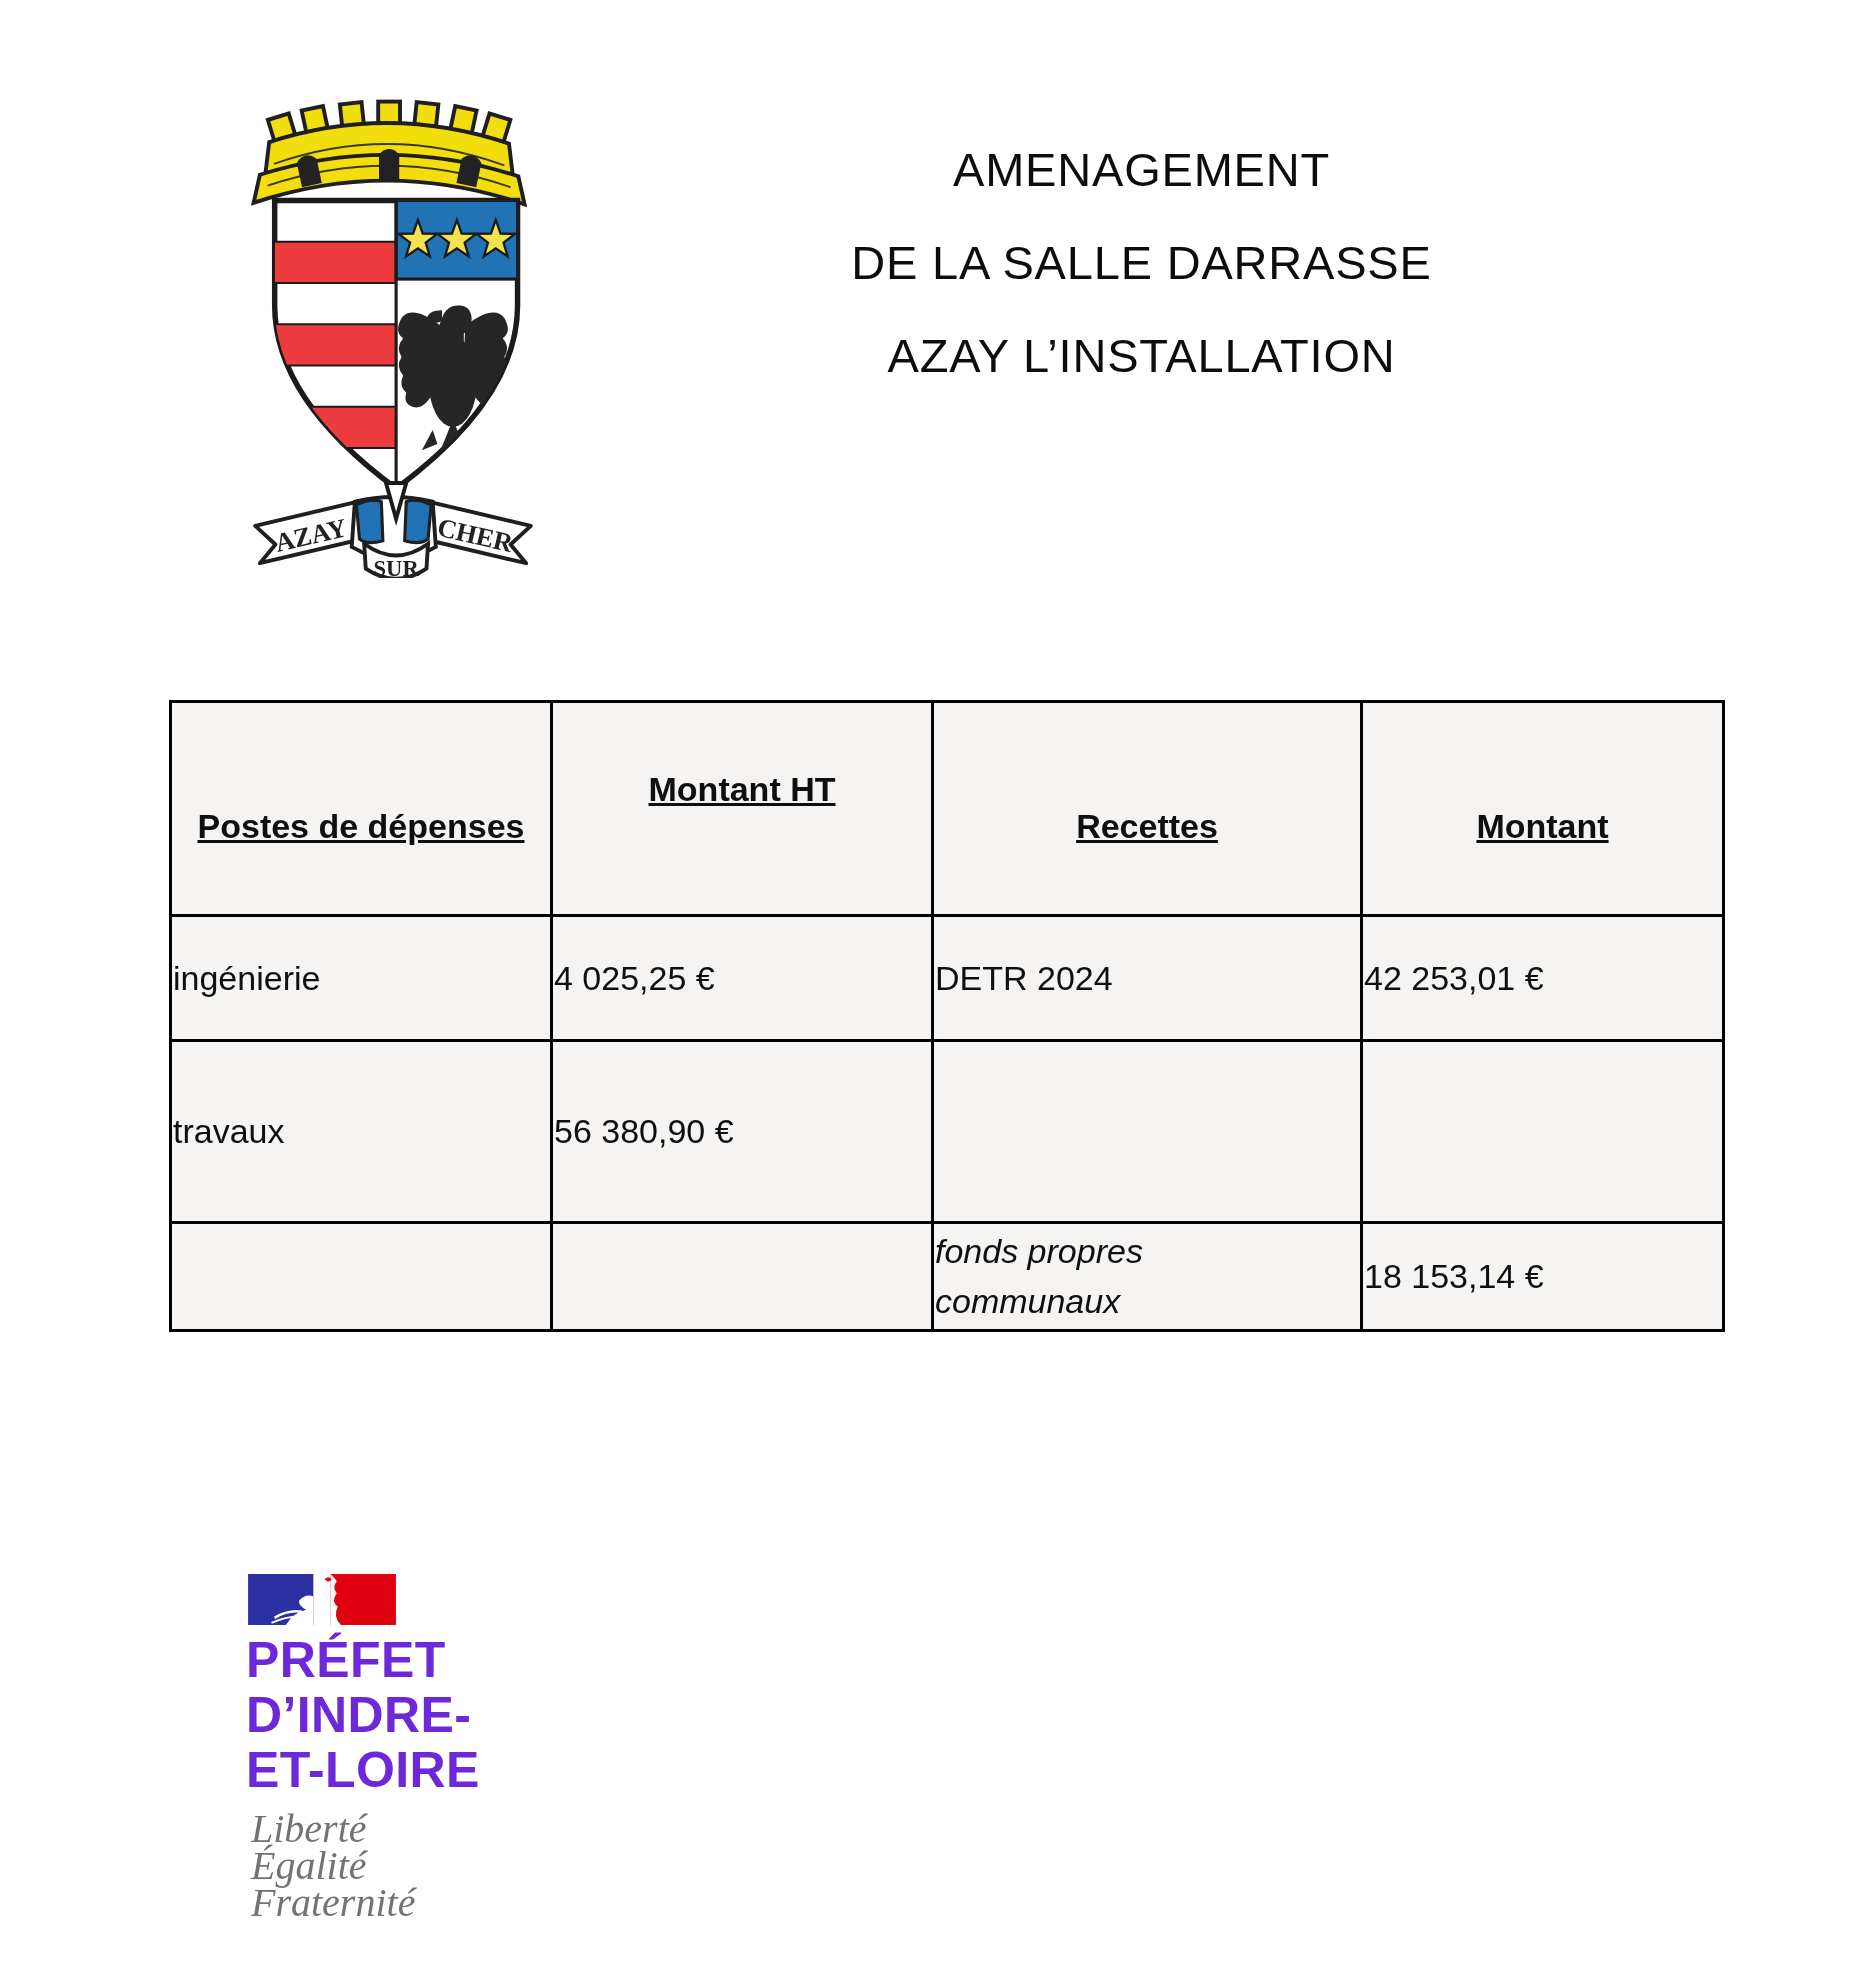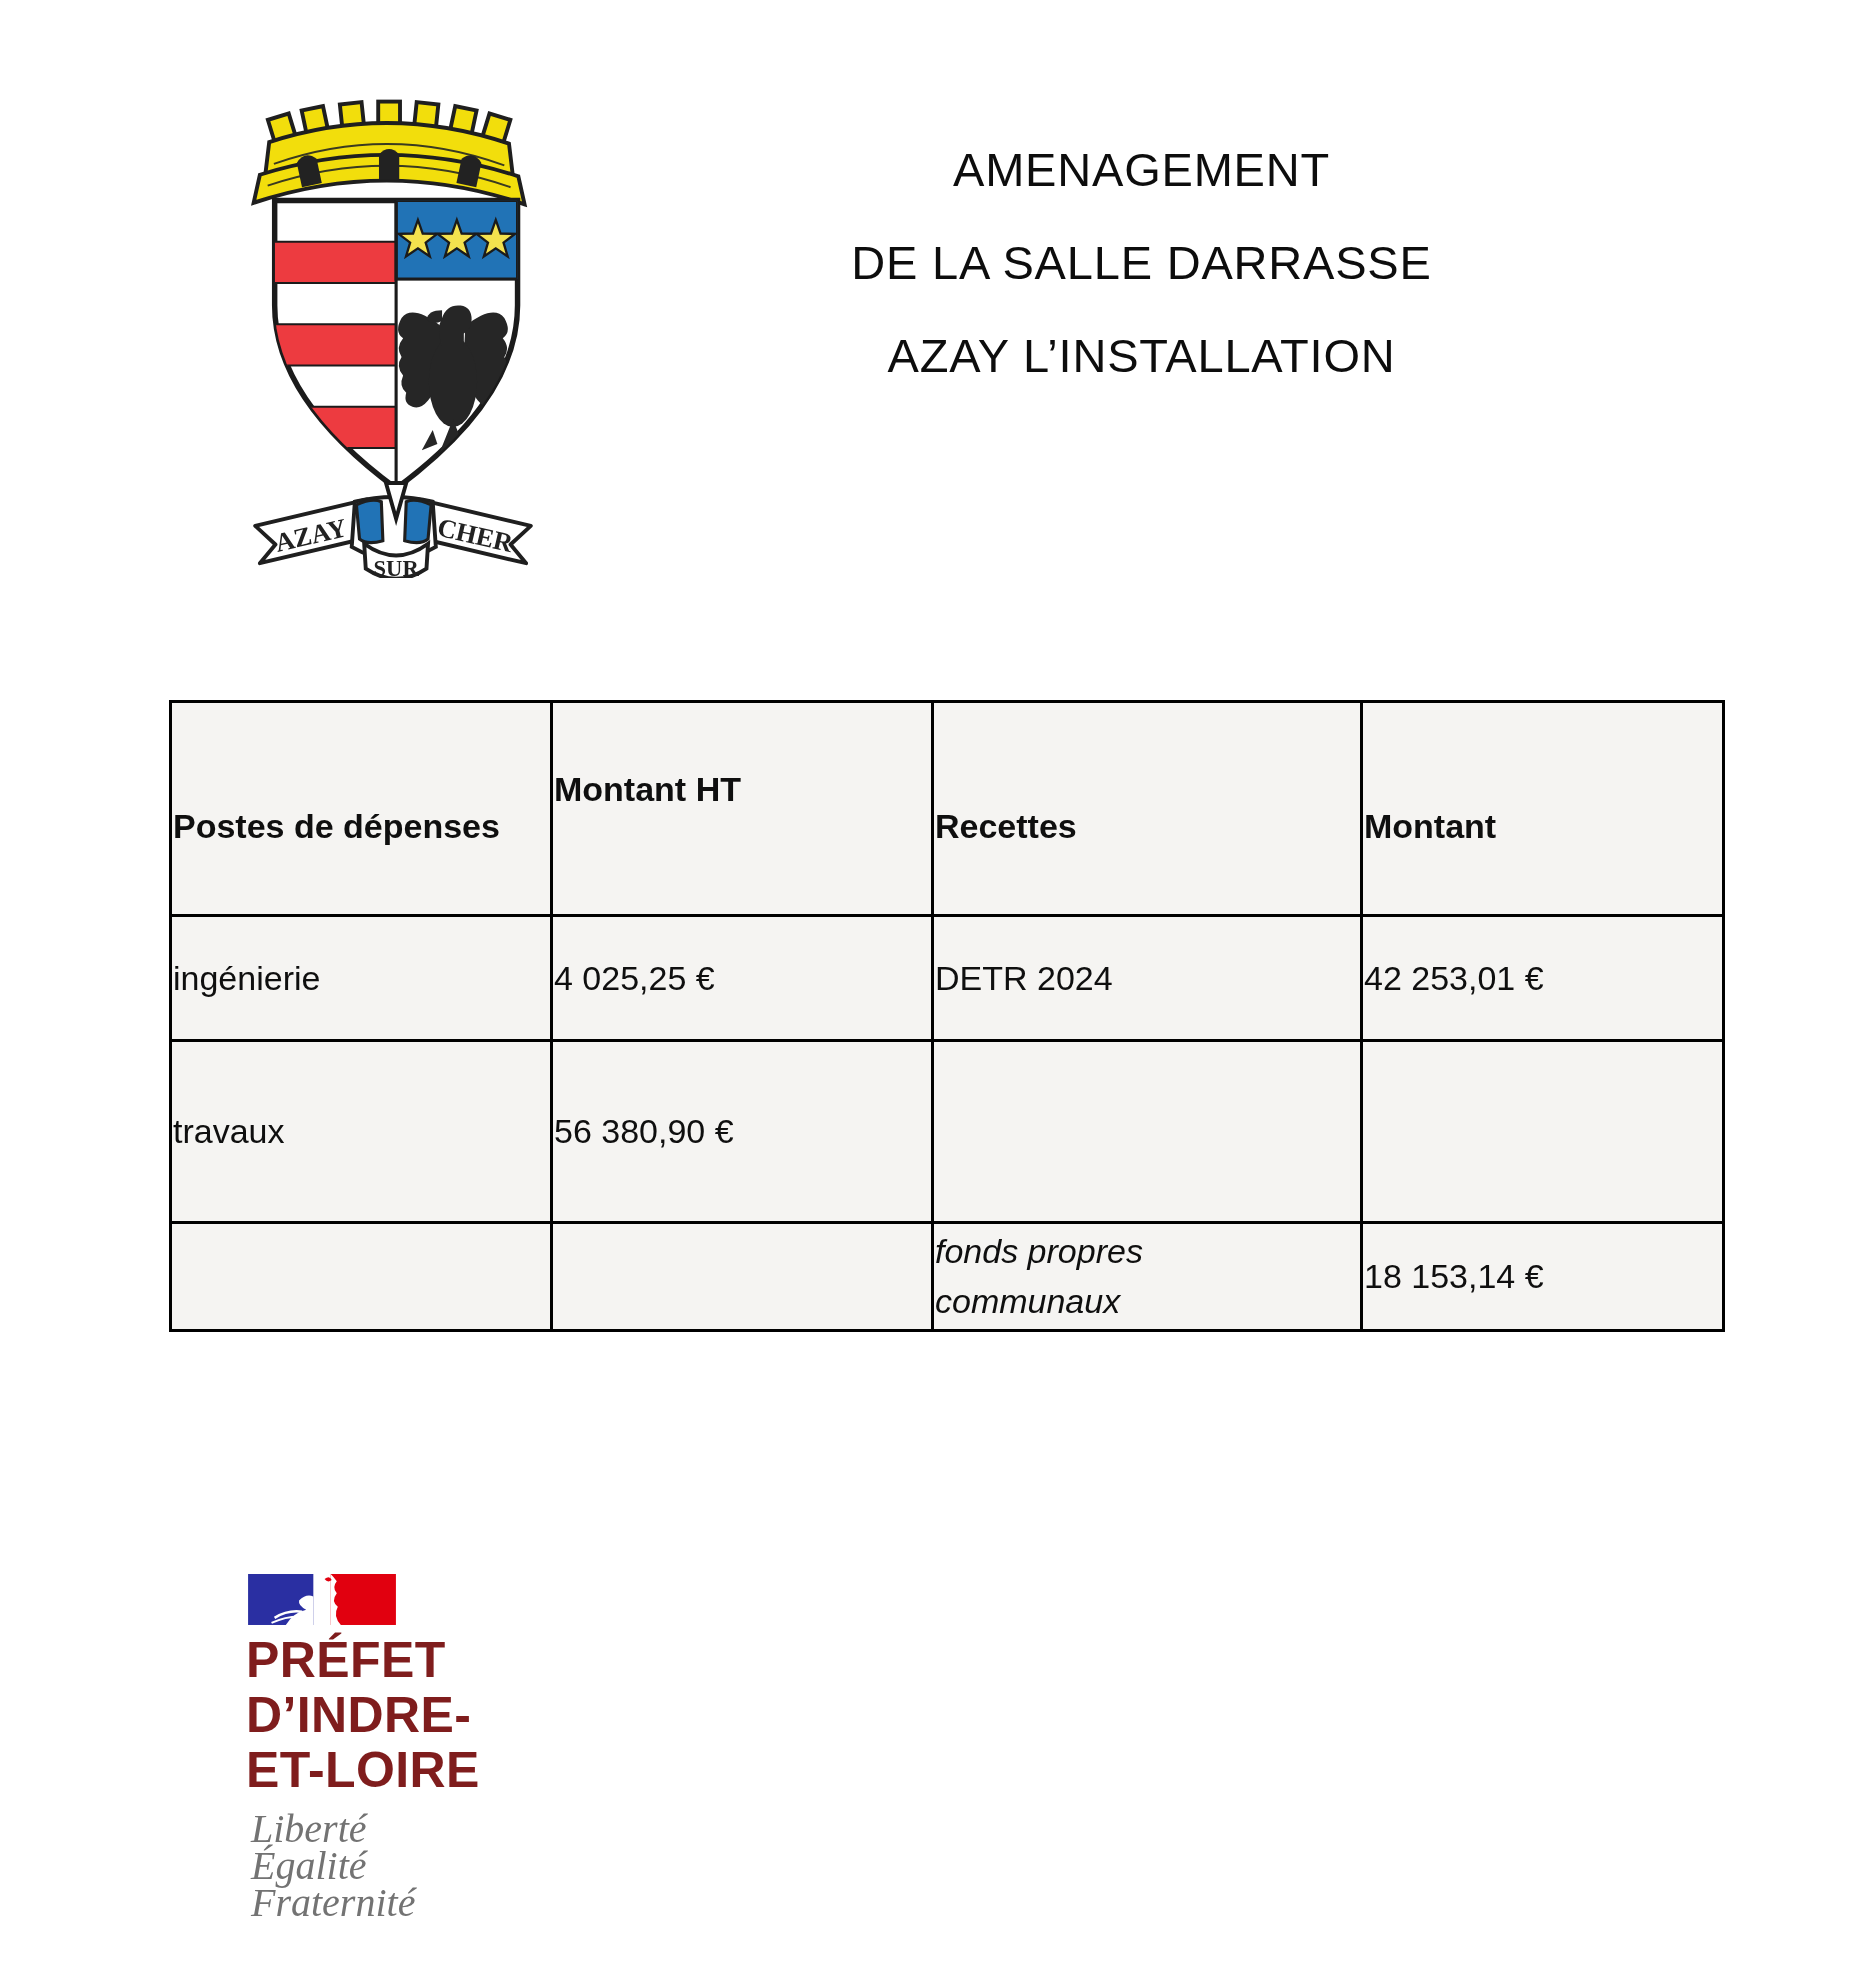--- a/index.html
+++ b/index.html
@@ -20,34 +20,34 @@
   
   .emblem{position:absolute;left:241px;top:72px;width:304px;height:506px;}
   
   .budget-table{
     position:absolute;left:169px;top:700px;width:1552px;
     border-collapse:collapse;table-layout:fixed;
     background:#f5f4f2;font-size:34px;color:#0f0f0f;
     border:3.9px solid #000;
   }
   .budget-table td{border:3.1px solid #000;overflow:hidden;}
-  .hdr{font-weight:700;vertical-align:top;}
+  .hdr{font-weight:700;text-align:center;vertical-align:top;text-decoration:underline;}
   .hdr-mid{padding-top:104px;}
   .hdr-high{padding-top:67px;}
   .cell-label{text-align:left;padding-left:1px;vertical-align:middle;}
   .cell-value{text-align:left;padding-right:11px;vertical-align:middle;white-space:nowrap;}
   .wrap-2{max-width:335px;line-height:1.45;font-style:italic;}
   .total-label{text-align:center;font-weight:700;vertical-align:middle;}
   .total-value{text-align:right;font-weight:700;padding-right:11px;vertical-align:middle;white-space:nowrap;}
   
   .gov-flag{position:absolute;left:248px;top:1574px;width:148px;height:52px;}
   .gov-name{
     position:absolute;left:246px;top:1633px;
     font-weight:700;font-size:50px;line-height:55px;
-    letter-spacing:0.4px;color:#7f1d1d;white-space:nowrap;
+    letter-spacing:0.4px;color:#6d28d9;white-space:nowrap;
   }
   .gov-motto{
     position:absolute;left:251px;top:1810px;
     font-family:"Liberation Serif","DejaVu Serif",serif;
     font-style:italic;font-size:40px;line-height:37px;color:#737373;
   }
 </style>
 </head>
 <body>
 

